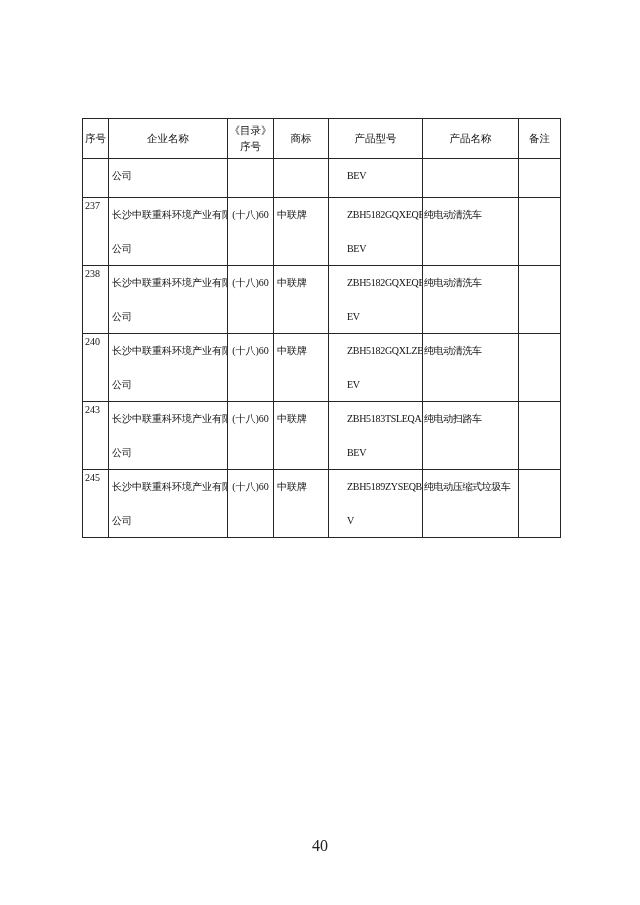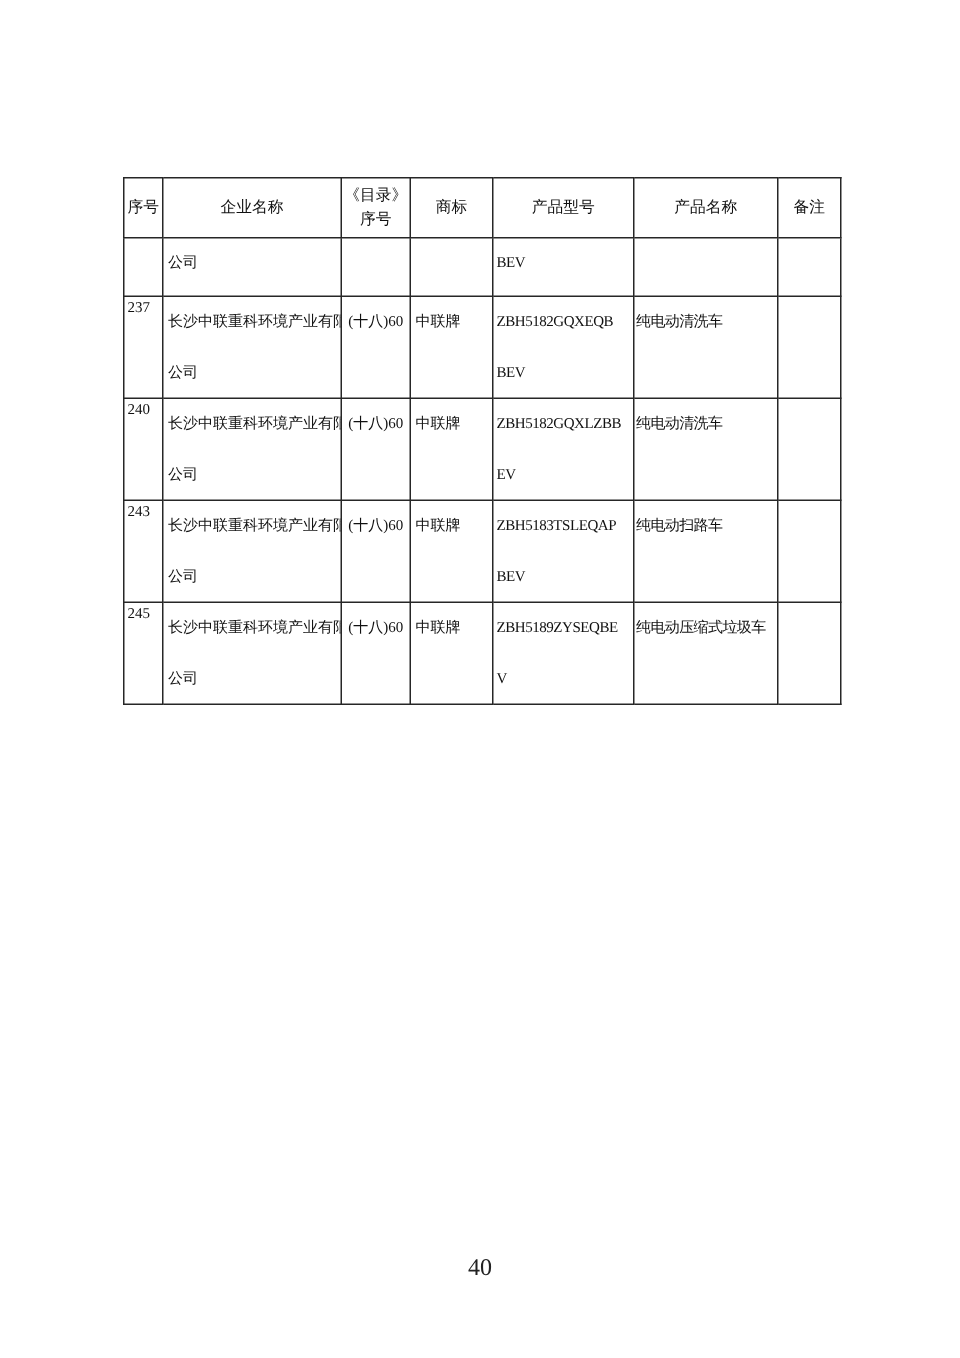--- a/index.html
+++ b/index.html
@@ -66,21 +66,21 @@
     padding: 1px 0 0 2px;
     font-size: 10px;
     margin-top: 13px;
   }
   .doc-table tbody td.cell-catalog {
     text-align: center;
     padding-left: 0;
   }
   .doc-table tbody td.cell-trademark { padding-left: 3px; }
   .doc-table tbody td.cell-model {
-    padding-left: 2px;
+    padding-left: 18px;
     letter-spacing: -0.3px;
   }
   .doc-table tbody td.cell-name {
     padding-left: 1px;
     letter-spacing: -0.4px;
   }
   .page-footer {
     position: absolute;
     left: 0;
     top: 837px;
@@ -132,20 +132,31 @@
     <td class="cell-company">长沙中联重科环境产业有限
 公司</td>
     <td class="cell-catalog">(十八)60</td>
     <td class="cell-trademark">中联牌</td>
     <td class="cell-model">ZBH5182GQXEQB
 BEV</td>
     <td class="cell-name">纯电动清洗车</td>
     <td class="cell-remark"></td>
   </tr>
         <tr class="data-row">
+    <td class="cell-no">238</td>
+    <td class="cell-company">长沙中联重科环境产业有限
+公司</td>
+    <td class="cell-catalog">(十八)60</td>
+    <td class="cell-trademark">中联牌</td>
+    <td class="cell-model">ZBH5182GQXEQB
+EV</td>
+    <td class="cell-name">纯电动清洗车</td>
+    <td class="cell-remark"></td>
+  </tr>
+        <tr class="data-row">
     <td class="cell-no">240</td>
     <td class="cell-company">长沙中联重科环境产业有限
 公司</td>
     <td class="cell-catalog">(十八)60</td>
     <td class="cell-trademark">中联牌</td>
     <td class="cell-model">ZBH5182GQXLZBB
 EV</td>
     <td class="cell-name">纯电动清洗车</td>
     <td class="cell-remark"></td>
   </tr>

